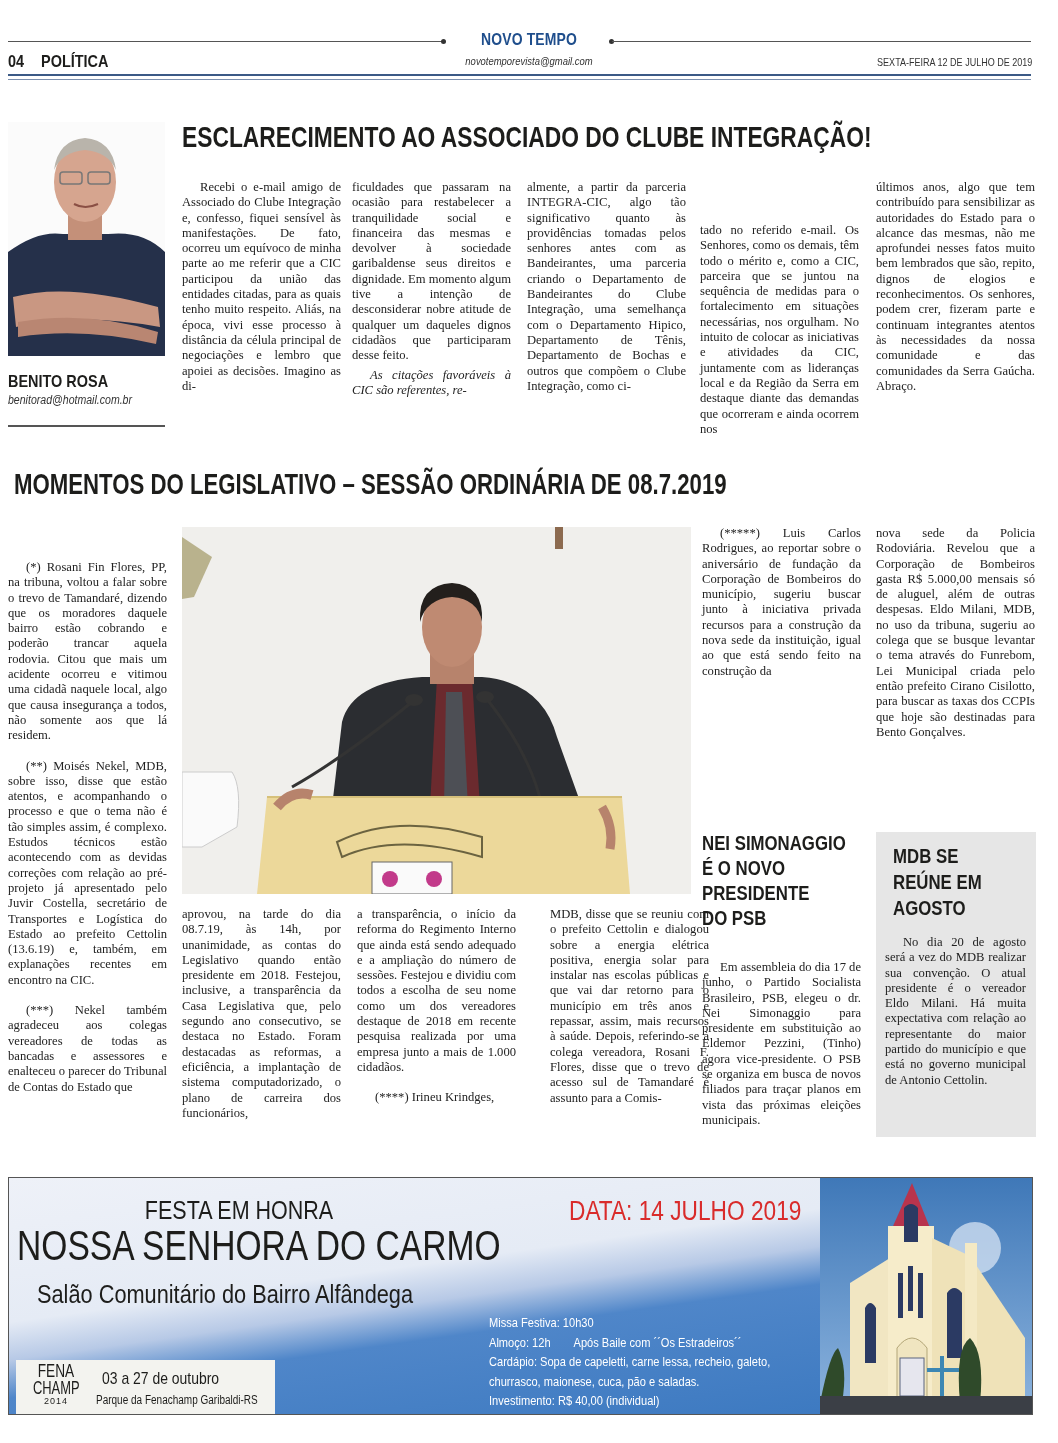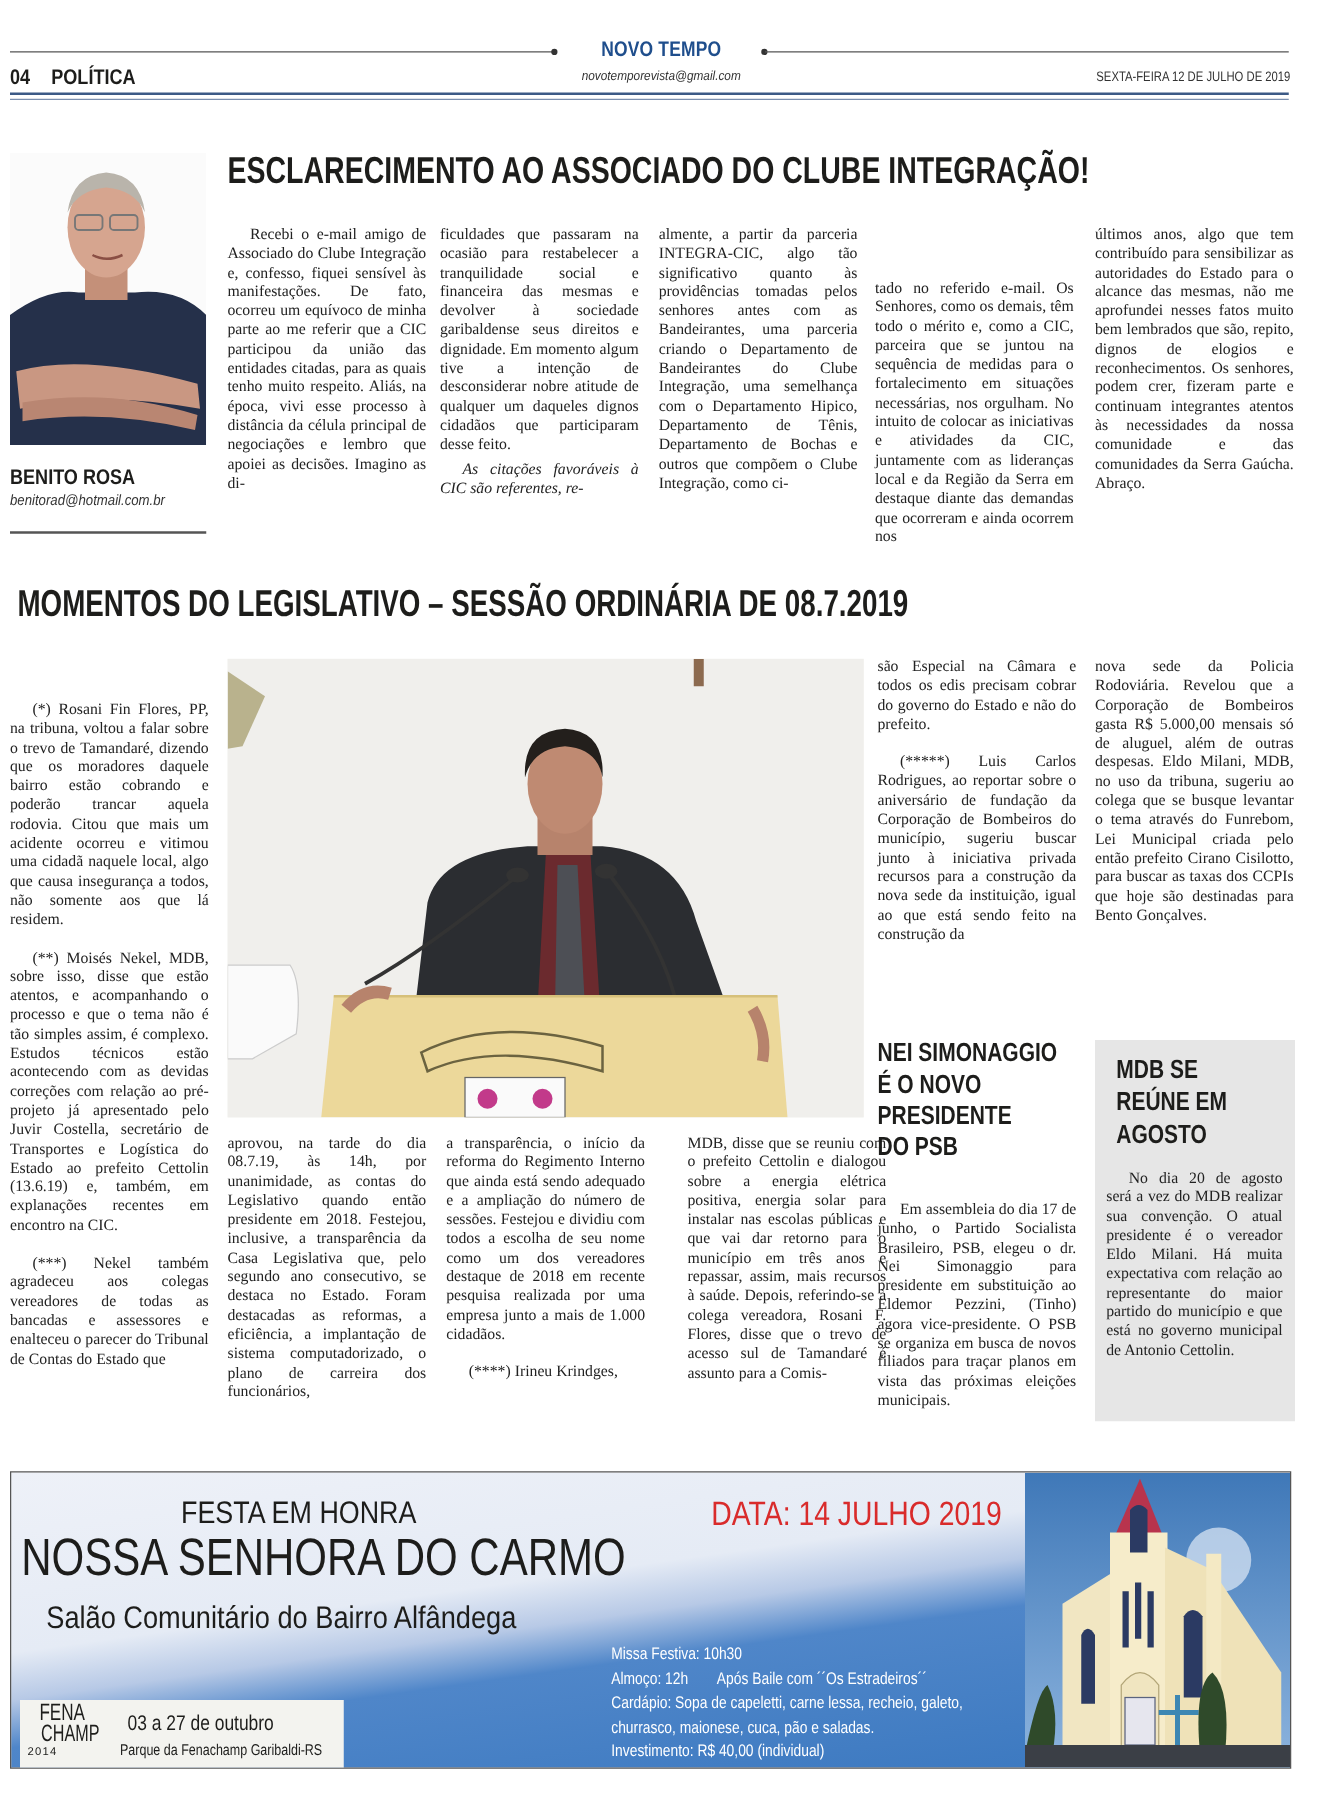--- a/index.html
+++ b/index.html
@@ -35,21 +35,21 @@
   
   .ad { position: absolute; left: 8px; top: 1177px; width: 1023px; height: 236px; border: 1px solid #555; overflow: hidden;
         background: linear-gradient(172deg, #eef1f8 0%, #e5ebf5 38%, #b7c9e6 48%, #4f86c9 58%, #3977bf 100%); }
   .ad-top { position: absolute; left: 0; width: 460px; top: 18px; text-align: center; font-family: "Liberation Sans", sans-serif; font-size: 25px; color: #1d1d1b; transform: scaleX(0.86); }
   .ad-title { position: absolute; left: 8px; top: 44px; font-family: "Liberation Sans", sans-serif; font-size: 42px; color: #1d1d1b; transform: scaleX(0.8); transform-origin: left; white-space: nowrap; }
   .ad-sub { position: absolute; left: 28px; top: 102px; font-family: "Liberation Sans", sans-serif; font-size: 25px; color: #1d1d1b; transform: scaleX(0.87); transform-origin: left; white-space: nowrap; }
   .ad-date { position: absolute; left: 560px; top: 18px; font-family: "Liberation Sans", sans-serif; font-size: 27px; color: #d92b2b; transform: scaleX(0.84); transform-origin: left; white-space: nowrap; }
   .ad-info { position: absolute; left: 480px; top: 135px; font-family: "Liberation Sans", sans-serif; font-size: 13.5px; line-height: 19.5px; color: #ffffff; transform: scaleX(0.82); transform-origin: left; white-space: nowrap; }
   .ad-info .gap { display: inline-block; width: 28px; }
   .fena { position: absolute; left: 7px; top: 182px; width: 259px; height: 57px; background: #f3f3ef; }
-  .fena-logo { position: absolute; left: 6px; top: 2px; width: 68px; font-family: "Liberation Sans", sans-serif; color: #1d1d1b; }
+  .fena-logo { position: absolute; left: 6px; top: 2px; width: 68px; text-align: center; font-family: "Liberation Sans", sans-serif; color: #1d1d1b; }
   .fena-logo .l1 { font-size: 19px; line-height: 17px; transform: scaleX(0.72); }
   .fena-logo .l2 { font-size: 19px; line-height: 17px; transform: scaleX(0.68); }
   .fena-logo .l3 { font-size: 9px; line-height: 10px; letter-spacing: 1px; }
   .fena-dates { position: absolute; left: 86px; top: 9px; font-family: "Liberation Sans", sans-serif; font-size: 17px; color: #1d1d1b; transform: scaleX(0.82); transform-origin: left; white-space: nowrap; }
   .fena-place { position: absolute; left: 80px; top: 33px; font-family: "Liberation Sans", sans-serif; font-size: 12.5px; color: #1d1d1b; transform: scaleX(0.8); transform-origin: left; white-space: nowrap; }
   .church { position: absolute; left: 811px; top: 0; width: 212px; height: 236px; overflow: hidden; }
 </style>
 </head>
 <body>
 
@@ -140,21 +140,20 @@
   <p class="cont">aprovou, na tarde do dia 08.7.19, às 14h, por unanimidade, as contas do Legislativo quando então presidente em 2018. Festejou, inclusive, a transparência da Casa Legislativa que, pelo segundo ano consecutivo, se destaca no Estado. Foram destacadas as reformas, a eficiência, a implantação de sistema computadorizado, o plano de carreira dos funcionários,</p>
 </div>
 <div class="col" style="left:357px; top:907px; width:159px;">
   <p class="cont">a transparência, o início da reforma do Regimento Interno que ainda está sendo adequado e a ampliação do número de sessões. Festejou e dividiu com todos a escolha de seu nome como um dos vereadores destaque de 2018 em recente pesquisa realizada por uma empresa junto a mais de 1.000 cidadãos.</p>
   <p>(****) Irineu Krindges,</p>
 </div>
 <div class="col" style="left:550px; top:907px; width:159px;">
   <p class="cont">MDB, disse que se reuniu com o prefeito Cettolin e dialogou sobre a energia elétrica positiva, energia solar para instalar nas escolas públicas e que vai dar retorno para o município em três anos e repassar, assim, mais recursos à saúde. Depois, referindo-se à colega vereadora, Rosani F. Flores, disse que o trevo de acesso sul de Tamandaré é assunto para a Comis-</p>
 </div>
 <div class="col" style="left:702px; top:526px; width:159px;">
-  <p class="cont">são Especial na Câmara e todos os edis precisam cobrar do governo do Estado e não do prefeito.</p>
   <p>(*****) Luis Carlos Rodrigues, ao reportar sobre o aniversário de fundação da Corporação de Bombeiros do município, sugeriu buscar junto à iniciativa privada recursos para a construção da nova sede da instituição, igual ao que está sendo feito na construção da</p>
 </div>
 <div class="col" style="left:876px; top:526px; width:159px;">
   <p class="cont">nova sede da Policia Rodoviária. Revelou que a Corporação de Bombeiros gasta R$ 5.000,00 mensais só de aluguel, além de outras despesas. Eldo Milani, MDB, no uso da tribuna, sugeriu ao colega que se busque levantar o tema através do Funrebom, Lei Municipal criada pelo então prefeito Cirano Cisilotto, para buscar as taxas dos CCPIs que hoje são destinadas para Bento Gonçalves.</p>
 </div>
 
 <div class="abs" style="left:702px; top:830px; font-family:'Liberation Sans',sans-serif; font-weight:bold; font-size:21px; line-height:25px; transform:scaleX(0.8); transform-origin:left; white-space:nowrap;">
   <div>NEI SIMONAGGIO</div>
   <div>É O NOVO</div>
   <div>PRESIDENTE</div>

